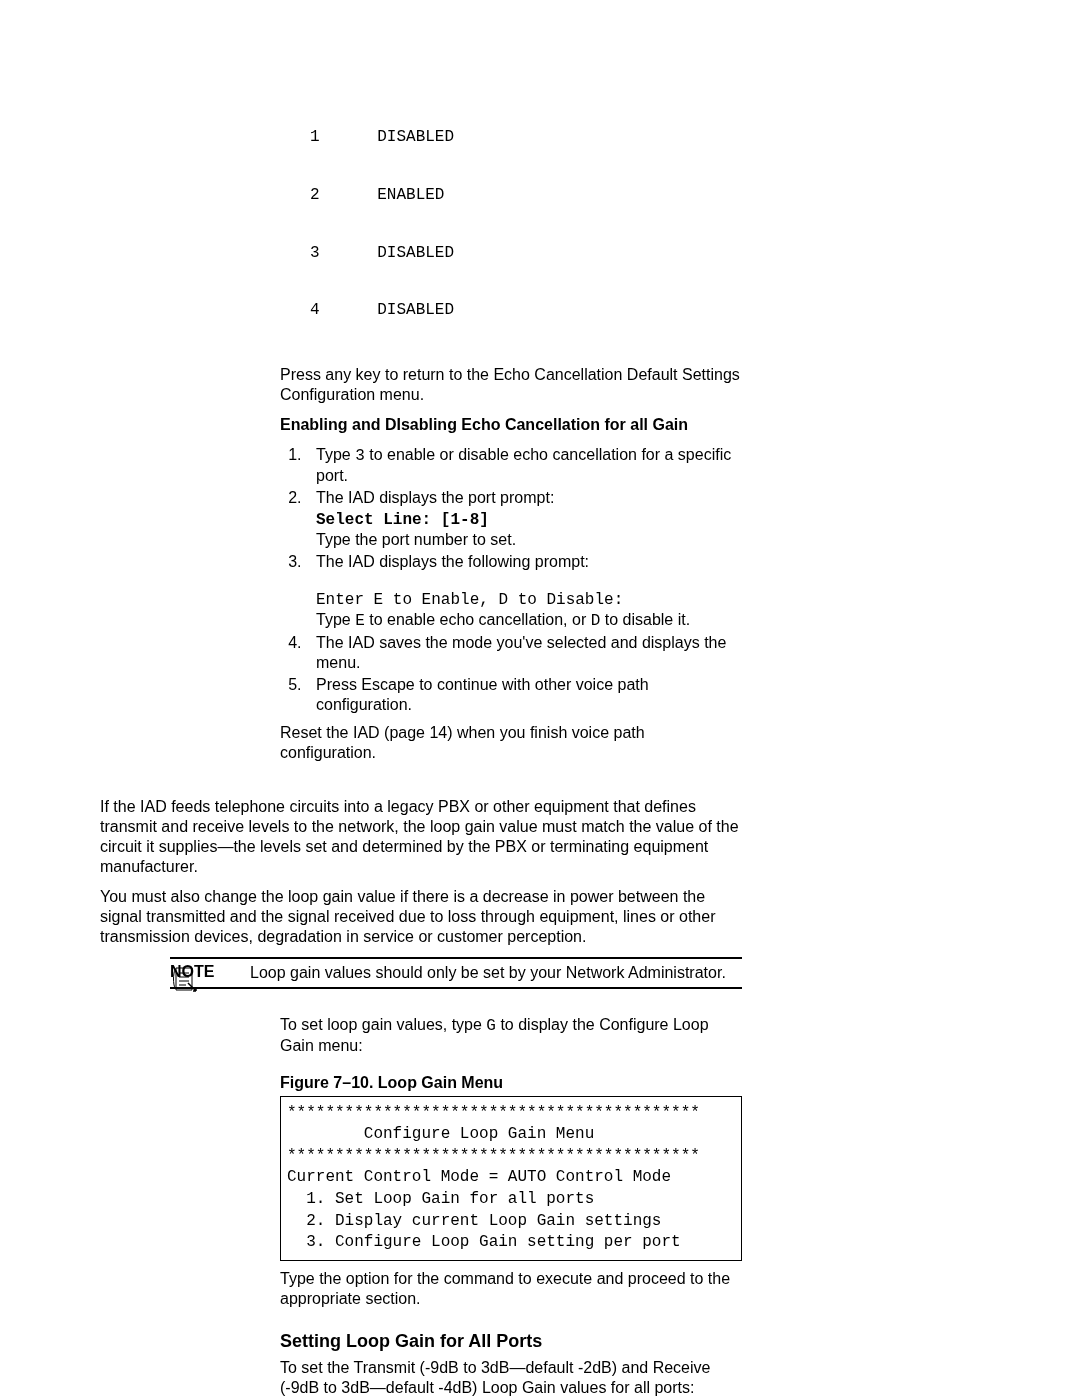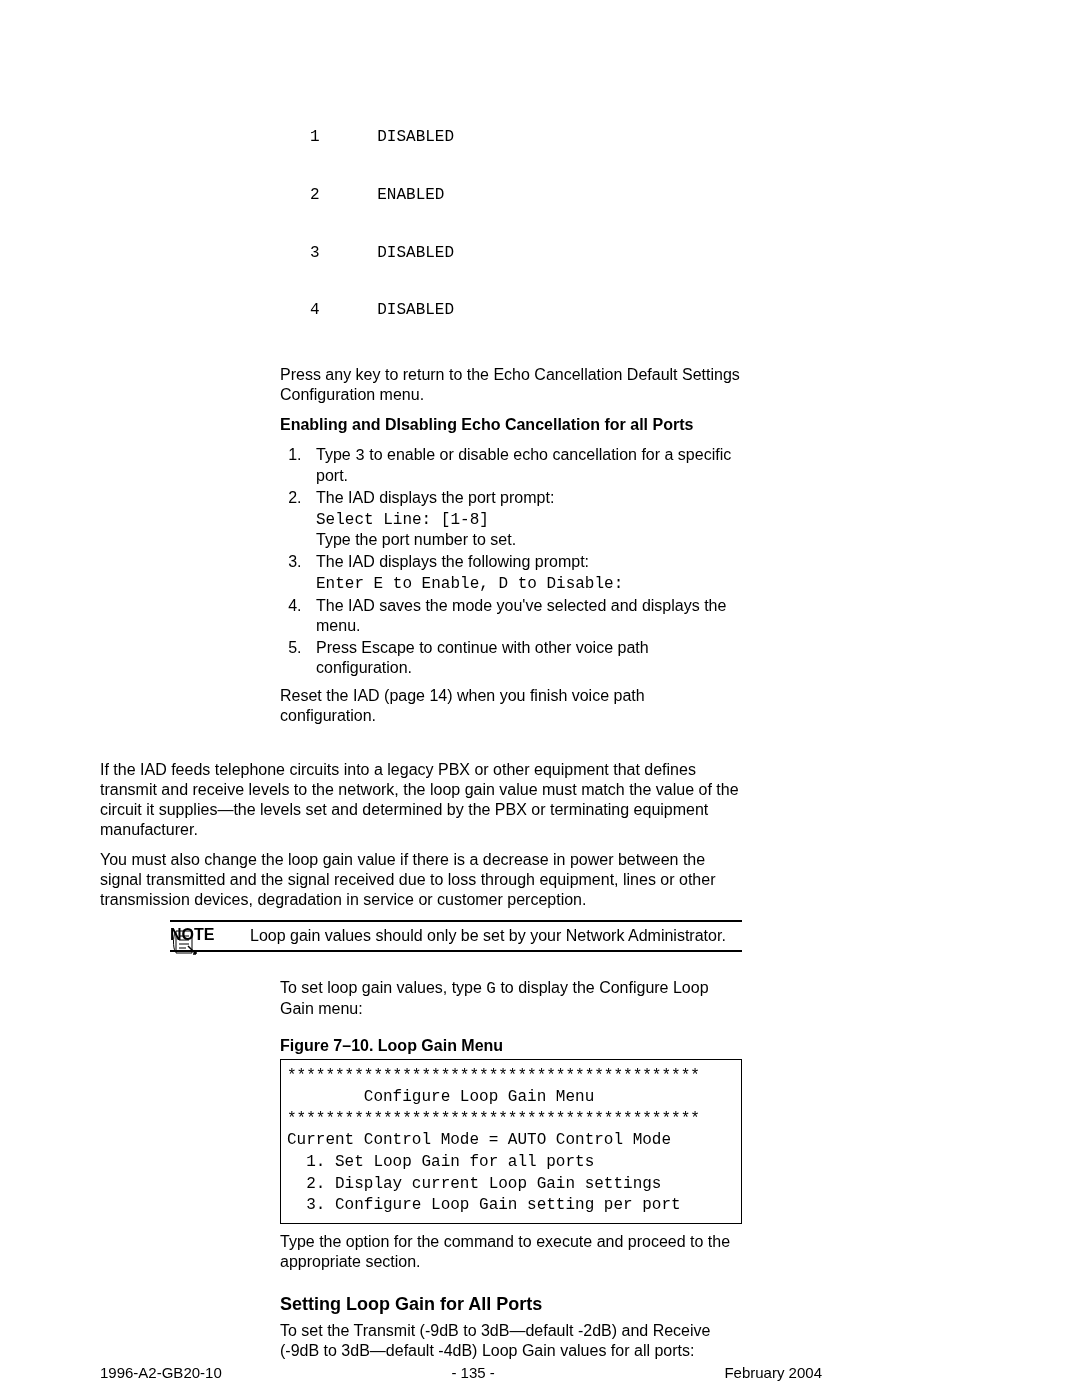--- a/index.html
+++ b/index.html
@@ -137,34 +137,37 @@
   <div class="content">
     <div class="mono table-block">
       <div><span>1</span>      <span>DISABLED</span></div>
       <div><span>2</span>      <span>ENABLED</span></div>
       <div><span>3</span>      <span>DISABLED</span></div>
       <div><span>4</span>      <span>DISABLED</span></div>
     </div>
 
     <p class="body">Press any key to return to the Echo Cancellation Default Settings Configuration menu.</p>
 
-    <p class="body bold">Enabling and DIsabling Echo Cancellation for all Ports</p>
+    <p class="body bold">Enabling and DIsabling Echo Cancellation for all Gain</p>
 
     <ol>
       <li>
         <span>Type </span><span class="inline-mono">3</span><span> to enable or disable echo cancellation for a specific port.</span>
       </li>
       <li>
         <span>The IAD displays the port prompt:</span>
-        <div class="mono" style="margin-top:2px;">Select Line: [1-8]</div>
+        <div class="mono" style="margin-top:2px;font-weight:bold;">Select Line: [1-8]</div>
         <div>Type the port number to set.</div>
       </li>
       <li>
         <span>The IAD displays the following prompt:</span>
-        <div class="mono" style="margin-top:2px;">Enter E to Enable, D to Disable:</div>
+        <div class="mono" style="margin-top:18px;">Enter E to Enable, D to Disable:</div>
+        <div>
+          <span>Type </span><span class="inline-mono">E</span><span> to enable echo cancellation, or </span><span class="inline-mono">D</span><span> to disable it.</span>
+        </div>
       </li>
       <li>The IAD saves the mode you've selected and displays the menu.</li>
       <li>Press Escape to continue with other voice path configuration.</li>
     </ol>
 
     <p class="body">Reset the IAD (page 14) when you finish voice path configuration.</p>
   </div>
 
   <div class="section-row">
     <div class="section-body">

